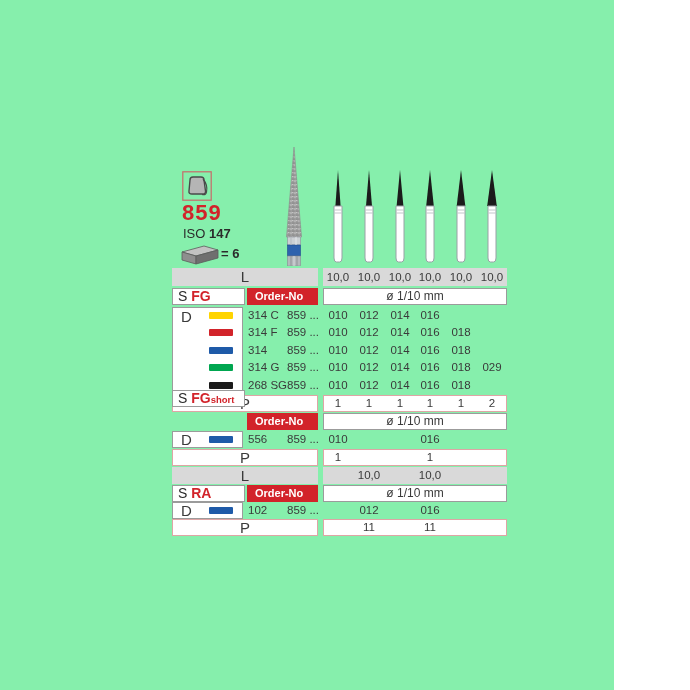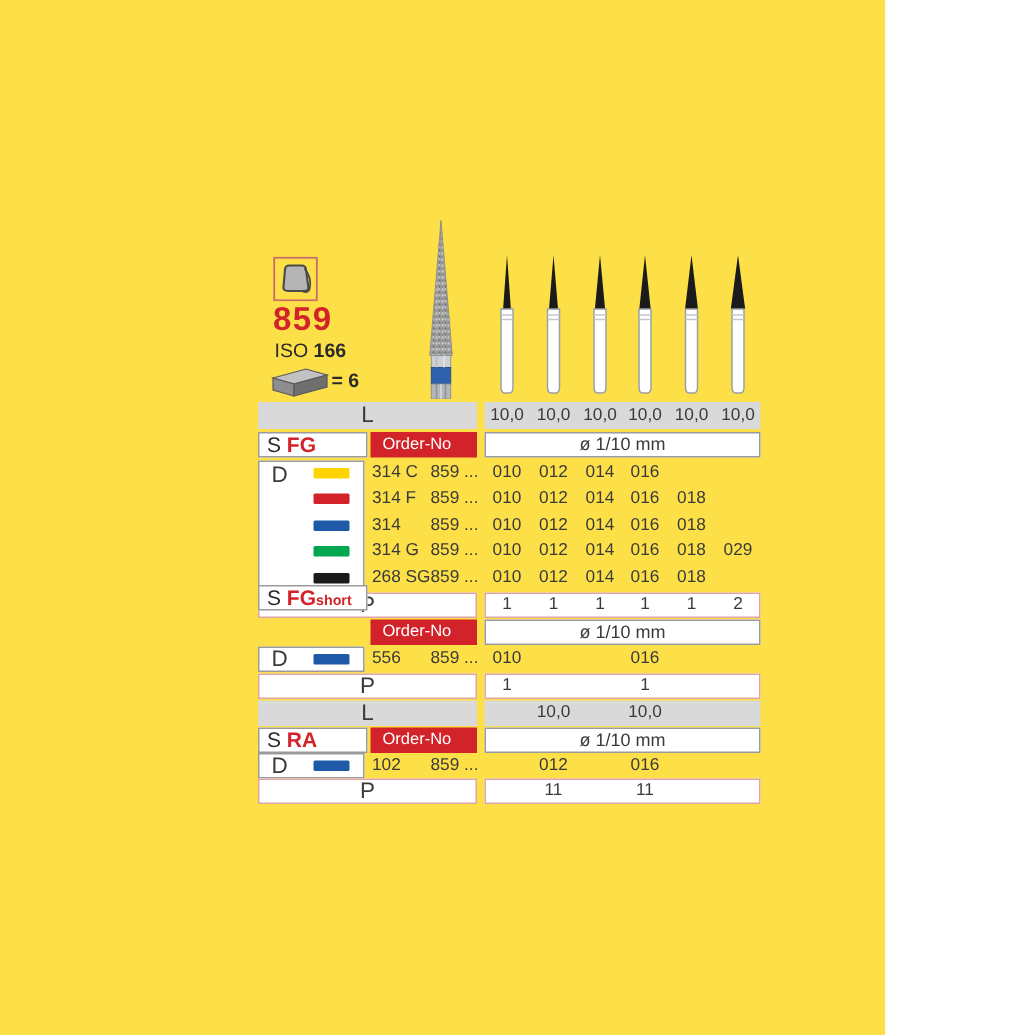--- a/index.html
+++ b/index.html
@@ -1,33 +1,33 @@
 <!DOCTYPE html>
 <html><head>
 <meta charset="utf-8">
 <style>
   html,body{margin:0;padding:0;}
   body{width:690px;height:690px;background:#ffffff;font-family:"Liberation Sans","DejaVu Sans",sans-serif;}
-  .page{position:relative;width:590px;height:690px;background:#fde047;overflow:hidden;}
+  .page{position:relative;width:590px;height:690px;background:#86efac;overflow:hidden;padding-left:24px;}
   .abs{position:absolute;box-sizing:border-box;}
   
   .fig-number{left:182px;top:200px;font-size:22px;font-weight:bold;color:#d2232a;letter-spacing:1px;}
   .iso-line{left:183px;top:226px;font-size:13px;color:#2b2b2b;}
   .iso-line b{font-weight:bold;}
   .pack-qty{left:221px;top:246px;font-size:13px;font-weight:bold;color:#2b2b2b;}
   
   .val{position:absolute;box-sizing:border-box;width:30px;height:17px;line-height:17px;text-align:center;font-size:11.5px;color:#3a3a3a;}
   .c1{left:323px}.c2{left:354px}.c3{left:385px}.c4{left:415px}.c5{left:446px}.c6{left:477px}
   .graybar{background:#d9d9d9;height:18px;line-height:18px;text-align:center;color:#3a3a3a;}
   .cell{border:1px solid #9b9b9b;background:#fff;height:17px;line-height:15px;}
   .pcell{border:1px solid #dfa5a5;background:#fff;height:17px;line-height:15px;text-align:center;}
   .scell{left:172px;width:73px;padding-left:5px;font-size:14px;color:#2b2b2b;}
   .scell .shank{color:#d2232a;font-weight:bold;}
   .scell .shank-sub{color:#d2232a;font-weight:bold;font-size:9.5px;}
-  .ordercell{left:247px;width:71px;background:#d2232a;border:none;height:17px;line-height:17px;color:#fff;font-weight:normal;font-size:11px;padding-left:8px;}
+  .ordercell{left:247px;width:71px;background:#d2232a;border:none;height:17px;line-height:17px;color:#fff;font-weight:bold;font-size:11px;padding-left:8px;}
   .diacell{left:323px;width:184px;text-align:center;font-size:12px;color:#3a3a3a;}
   .leftbar{left:172px;width:146px;font-size:15px;}
   .rightbar{left:323px;width:184px;}
   .dcell{left:172px;width:71px;padding-left:8px;font-size:15px;color:#3a3a3a;}
   .chip{position:absolute;left:209px;width:24px;height:7px;border-radius:1px;}
   .code{position:absolute;left:248px;height:17px;line-height:17px;font-size:11.5px;color:#3a3a3a;white-space:nowrap;}
   .series{position:absolute;left:287px;height:17px;line-height:17px;font-size:11.5px;color:#3a3a3a;white-space:nowrap;}
   .plabel-left{left:172px;width:146px;text-align:center;font-size:15px;color:#3a3a3a;}
   .pright{left:323px;width:184px;}
 </style>
@@ -39,21 +39,21 @@
   <svg class="abs" style="left:182px;top:171px" width="30" height="30" viewBox="0 0 30 30">
     <rect x="0.8" y="0.8" width="28.4" height="28.4" fill="none" stroke="#c96a6a" stroke-width="1.2"></rect>
     <path d="M8,9 Q8,6 11,6 L19,6 Q22,6 22,9 L23.5,20 Q24,23 20.5,23 L10,23 Q6.5,23 7,20 Z" fill="#b5b5b5" stroke="#4a4a4a" stroke-width="1.4"></path>
     <path d="M21,8 Q26,14 24.5,21 Q24,24.5 20,23.5" fill="none" stroke="#4a4a4a" stroke-width="1.2"></path>
   </svg>
 
   <div class="abs fig-number">859</div>
 
   <div class="abs iso-line">
     <span>ISO</span>
-    <b>166</b>
+    <b>147</b>
   </div>
 
   <svg class="abs" style="left:178px;top:243px" width="42" height="24" viewBox="0 0 42 24">
     <polygon points="4,9 26,3 40,7 18,13" fill="#c2c2c2" stroke="#5a5a5a" stroke-width="0.8"></polygon>
     <polygon points="4,9 18,13 18,21 4,17" fill="#8e8e8e" stroke="#5a5a5a" stroke-width="0.8"></polygon>
     <polygon points="18,13 40,7 40,15 18,21" fill="#6f6f6f" stroke="#5a5a5a" stroke-width="0.8"></polygon>
   </svg>
   <div class="abs pack-qty">= 6</div>
 
   <svg class="abs" style="left:170px;top:140px" width="342" height="126" viewBox="0 0 342 126">

